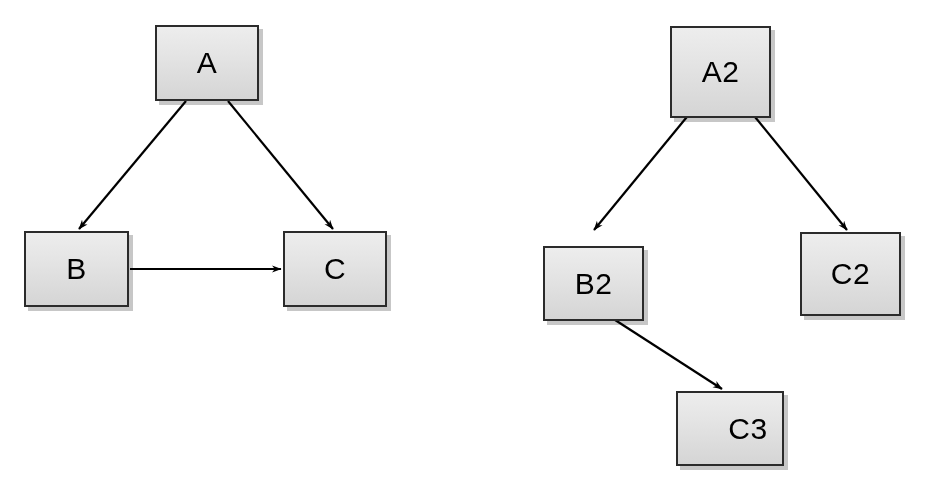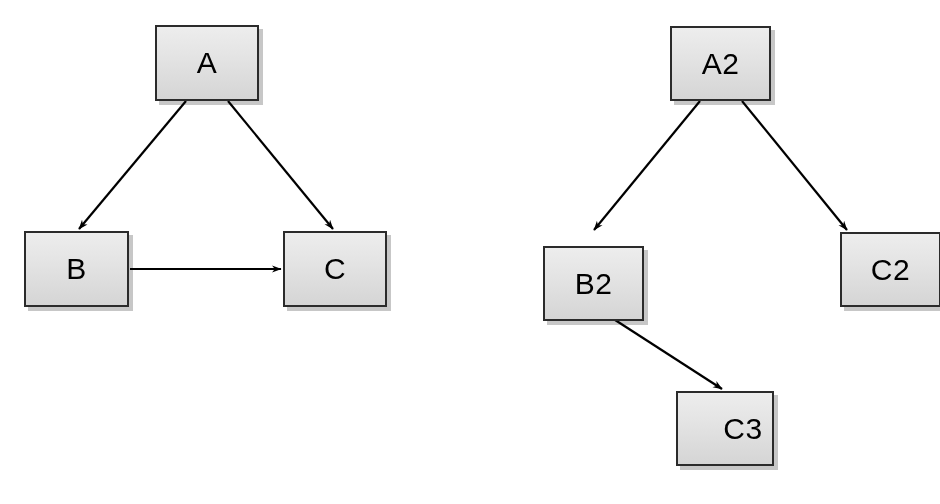--- a/index.html
+++ b/index.html
@@ -67,27 +67,27 @@
   <div id="nodes-layer">
       <div class="node" style="left: 155px; top: 25px; width: 104px; height: 76px;">
         <span class="node-label">A</span>
       </div>
       <div class="node" style="left: 24px; top: 231px; width: 105px; height: 76px;">
         <span class="node-label">B</span>
       </div>
       <div class="node" style="left: 283px; top: 231px; width: 104px; height: 76px;">
         <span class="node-label">C</span>
       </div>
-      <div class="node" style="left: 670px; top: 26px; width: 101px; height: 75px;">
+      <div class="node" style="left: 670px; top: 26px; width: 101px; height: 92px;">
         <span class="node-label">A2</span>
       </div>
       <div class="node" style="left: 543px; top: 232px; width: 101px; height: 75px; margin-top: 14px;">
         <span class="node-label">B2</span>
       </div>
-      <div class="node" style="left: 840px; top: 232px; width: 101px; height: 75px;">
+      <div class="node" style="left: 800px; top: 232px; width: 101px; height: 84px;">
         <span class="node-label">C2</span>
       </div>
-      <div class="node" style="left: 676px; top: 391px; width: 98px; height: 75px; padding-left: 36px;">
+      <div class="node" style="left: 676px; top: 391px; width: 108px; height: 75px; padding-left: 36px;">
         <span class="node-label">C3</span>
       </div>
     </div>
 
 </div>
 
 </body></html>

